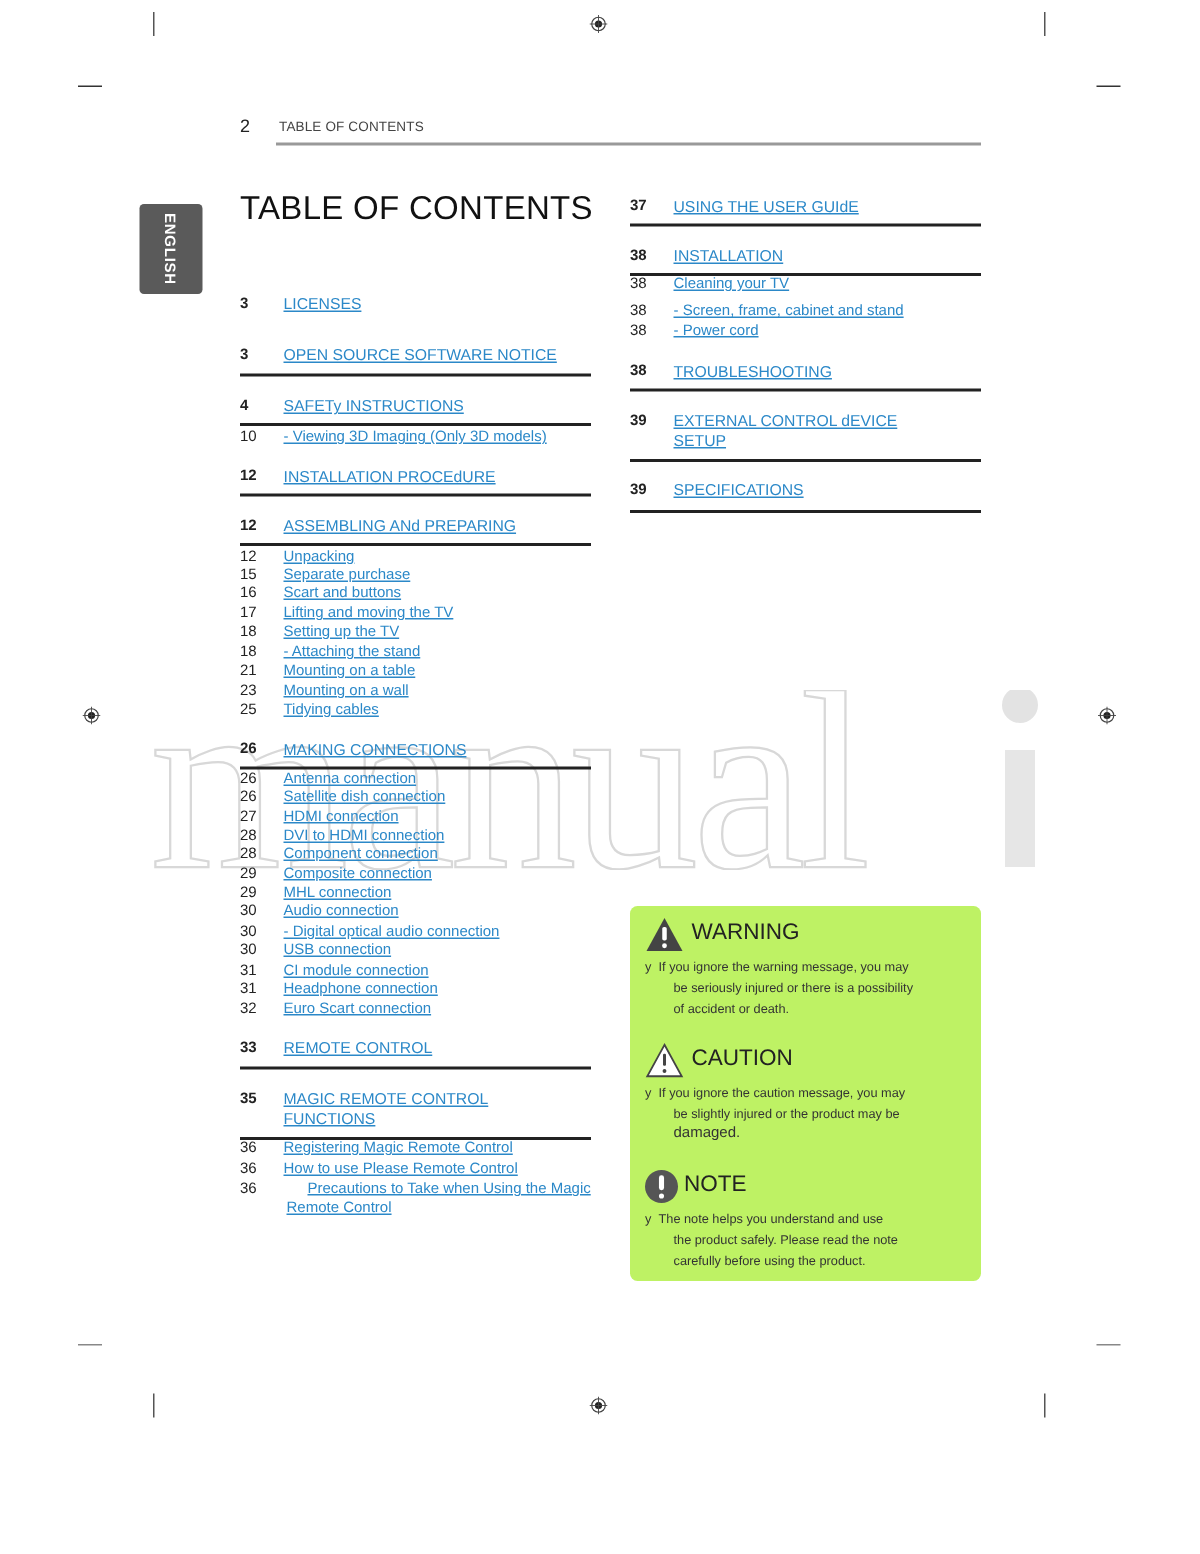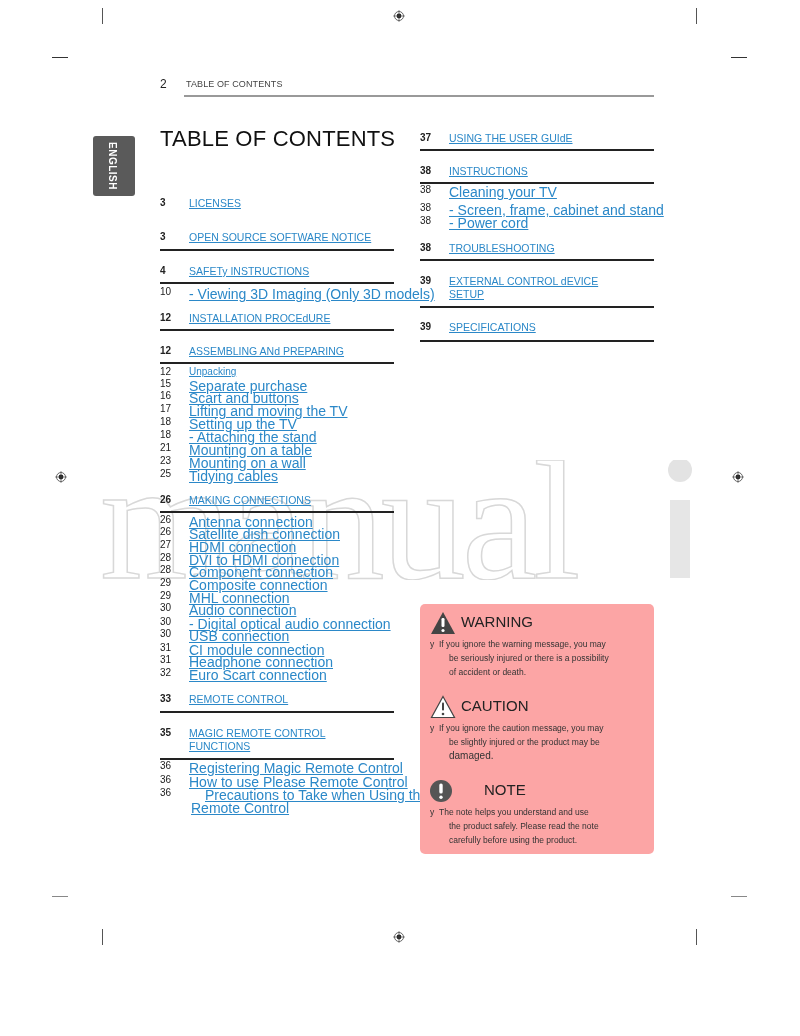--- a/index.html
+++ b/index.html
@@ -21,26 +21,26 @@
                    font-size: 10px; writing-mode: vertical-rl; letter-spacing: 0.5px; }
 
   .main-title { left: 160px; top: 126px; font-size: 22px; color: #111; letter-spacing: 0.2px; }
 
   .toc-row { position: absolute; }
   .toc-num { position: absolute; left: 0; color: #222; }
   .toc-link { position: absolute; color: #2b88c8; text-decoration: underline; white-space: nowrap; }
   .major .toc-num { font-size: 10px; font-weight: bold; }
   .major .toc-link { font-size: 10.5px; left: 29px; }
   .minor .toc-num { font-size: 10px; }
-  .minor .toc-link { font-size: 14px; left: 29px; }
+  .minor .toc-link { font-size: 10px; left: 29px; }
   .rule { position: absolute; height: 2px; background: #222; }
 
   .watermark { left: 100px; top: 460px; width: 600px; height: 120px; pointer-events: none; }
 
-  .notice-box { left: 420px; top: 604px; width: 234px; height: 250px; background: #fca5a5;
+  .notice-box { left: 420px; top: 604px; width: 234px; height: 250px; background: #bef264;
                 border-radius: 5px; }
   .notice-head { position: absolute; left: 10px; font-size: 15px; color: #222; }
   .notice-head .ic { position: absolute; left: 0; top: 0; width: 26px; height: 24px; }
   .notice-head .lbl { position: absolute; left: 31px; top: 2px; white-space: nowrap; }
   .notice-text { position: absolute; left: 10px; width: 220px; font-size: 8.5px; color: #333; line-height: 14px; }
   .notice-text .bullet { position: absolute; left: 0; top: 0; }
   .notice-text .body { padding-left: 9px; display: block; }
 </style>
 </head>
 <body>
@@ -264,21 +264,21 @@
 
 <div id="toc-right">
   <div class="toc-row major" style="left:420px; top:132px;">
     <span class="toc-num">37</span>
     <span class="toc-link">USING THE USER GUIdE</span>
   </div>
   <div class="rule" style="left:420px; top:149px; width:234px;"></div>
 
   <div class="toc-row major" style="left:420px; top:165px;">
     <span class="toc-num">38</span>
-    <span class="toc-link">INSTRUCTIONS</span>
+    <span class="toc-link">INSTALLATION</span>
   </div>
   <div class="rule" style="left:420px; top:182px; width:234px;"></div>
   <div class="toc-row minor" style="left:420px; top:184px;">
     <span class="toc-num">38</span>
     <span class="toc-link">Cleaning your TV</span>
   </div>
   <div class="toc-row minor" style="left:420px; top:202px;">
     <span class="toc-num">38</span>
     <span class="toc-link"> - Screen, frame, cabinet and stand</span>
   </div>
@@ -338,21 +338,21 @@
     <span class="body" style="padding-left:19px;">be slightly injured or the product may be</span>
     <span class="body" style="padding-left:19px; font-size:10px;">damaged.</span>
   </div>
 
   <div class="notice-head" style="top:175px;">
     <svg class="ic" viewBox="0 0 26 24">
       <circle cx="11" cy="12" r="11" fill="#555"></circle>
       <rect x="9.3" y="4.5" width="3.4" height="10" rx="1.6" fill="#fff"></rect>
       <circle cx="11" cy="18.3" r="1.7" fill="#fff"></circle>
     </svg>
-    <span class="lbl" style="left:26px;margin-left:28px;">NOTE</span>
+    <span class="lbl" style="left:26px;">NOTE</span>
   </div>
   <div class="notice-text" style="top:201px;">
     <span class="bullet">y</span>
     <span class="body">The note helps you understand and use</span>
     <span class="body" style="padding-left:19px;">the product safely. Please read the note</span>
     <span class="body" style="padding-left:19px;">carefully before using the product.</span>
   </div>
 </div>
 
 </body></html>

